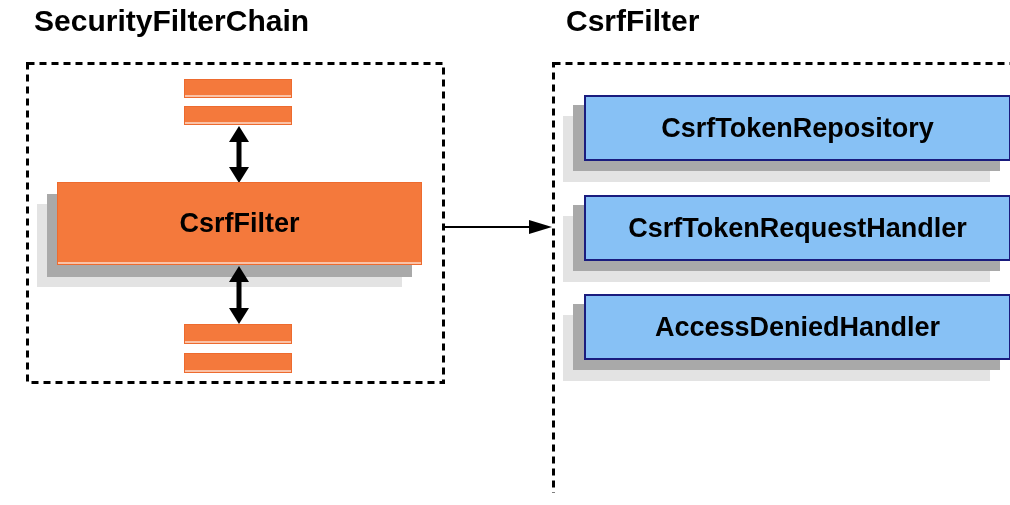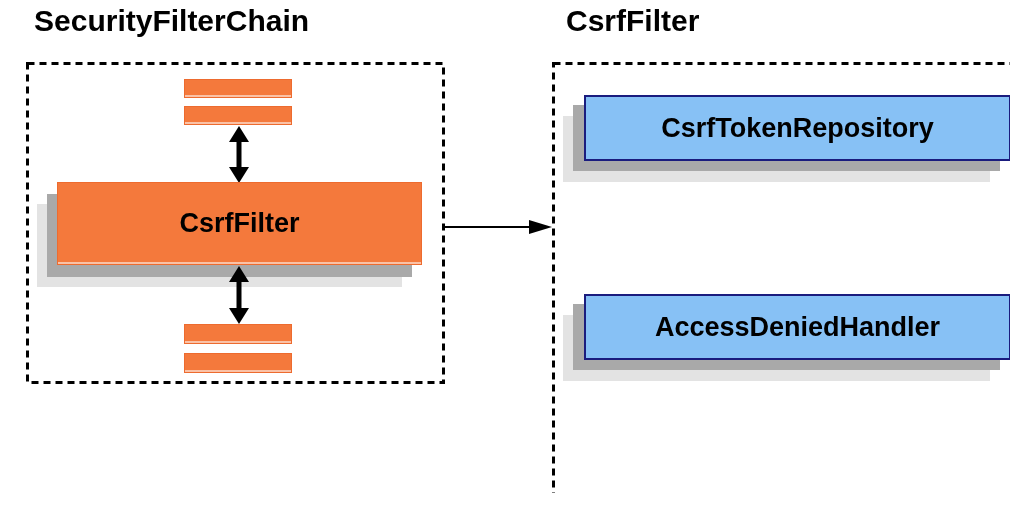--- a/index.html
+++ b/index.html
@@ -132,17 +132,20 @@
   <div class="orange-bar" style="top:353px;height:20px;"></div>
 
   <svg class="arrow-svg" style="left:421px;top:219px;" width="107" height="16">
     <line x1="0" y1="8" x2="86" y2="8" stroke-width="2"></line>
     <polygon points="107,8 84,1 84,15"></polygon>
   </svg>
 
   <div class="blue-box" style="top:95px;">
     <span>CsrfTokenRepository</span>
   </div>
+  <div class="blue-box" style="top:195px;">
+    <span>CsrfTokenRequestHandler</span>
+  </div>
   <div class="blue-box" style="top:294px;">
     <span>AccessDeniedHandler</span>
   </div>
 
 </div>
 
 </body></html>

